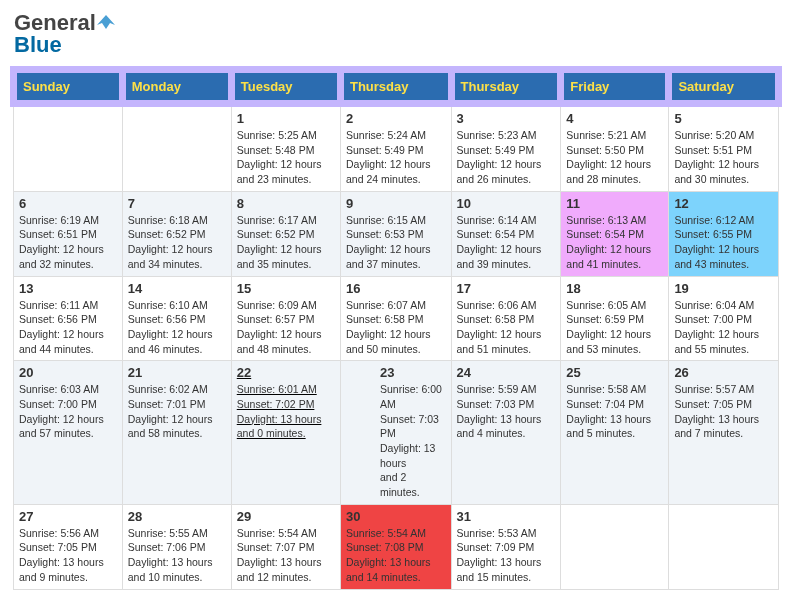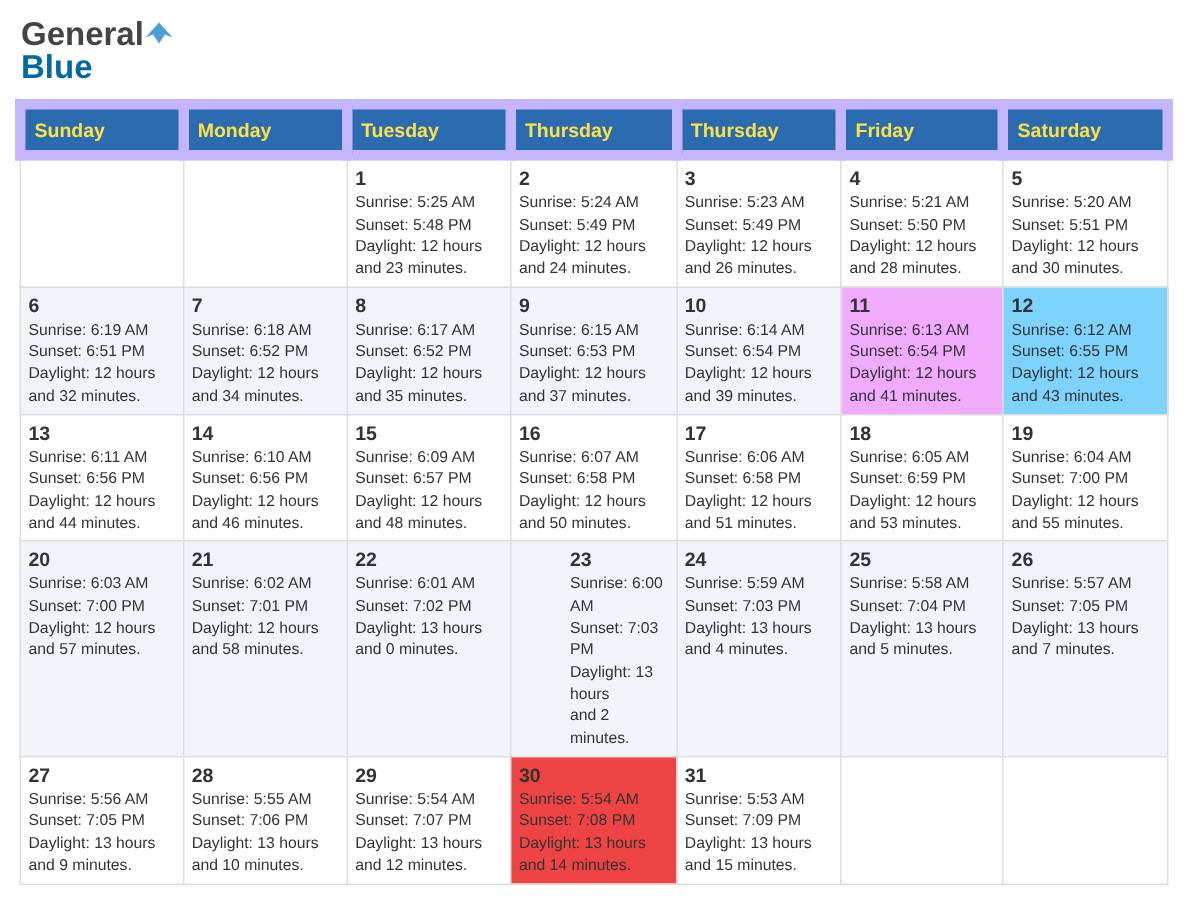--- a/index.html
+++ b/index.html
@@ -204,21 +204,21 @@
       </tr>
       <tr class="row-4">
         <td style="background: rgb(240, 244, 248);">
           <span class="day-number">20</span>
           <div class="day-info">Sunrise: 6:03 AM<br>Sunset: 7:00 PM<br>Daylight: 12 hours<br>and 57 minutes.</div>
         </td>
         <td style="background: rgb(240, 244, 248);">
           <span class="day-number">21</span>
           <div class="day-info">Sunrise: 6:02 AM<br>Sunset: 7:01 PM<br>Daylight: 12 hours<br>and 58 minutes.</div>
         </td>
-        <td style="background: rgb(240, 244, 248);">
+        <td style="background: rgb(240, 244, 248); text-decoration: underline;">
           <span class="day-number">22</span>
           <div class="day-info">Sunrise: 6:01 AM<br>Sunset: 7:02 PM<br>Daylight: 13 hours<br>and 0 minutes.</div>
         </td>
         <td style="background: rgb(240, 244, 248); padding-left: 39px;">
           <span class="day-number">23</span>
           <div class="day-info">Sunrise: 6:00 AM<br>Sunset: 7:03 PM<br>Daylight: 13 hours<br>and 2 minutes.</div>
         </td>
         <td style="background: rgb(240, 244, 248);">
           <span class="day-number">24</span>
           <div class="day-info">Sunrise: 5:59 AM<br>Sunset: 7:03 PM<br>Daylight: 13 hours<br>and 4 minutes.</div>

